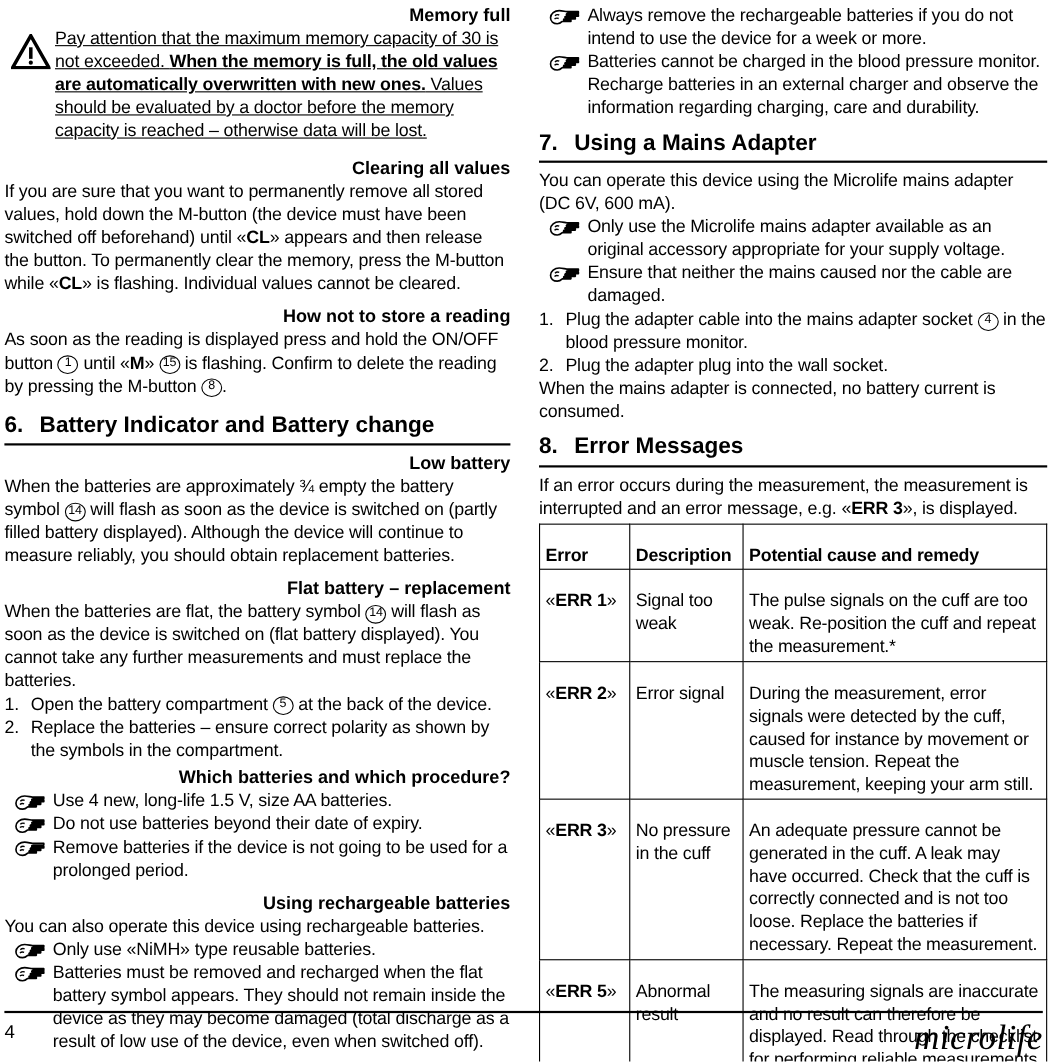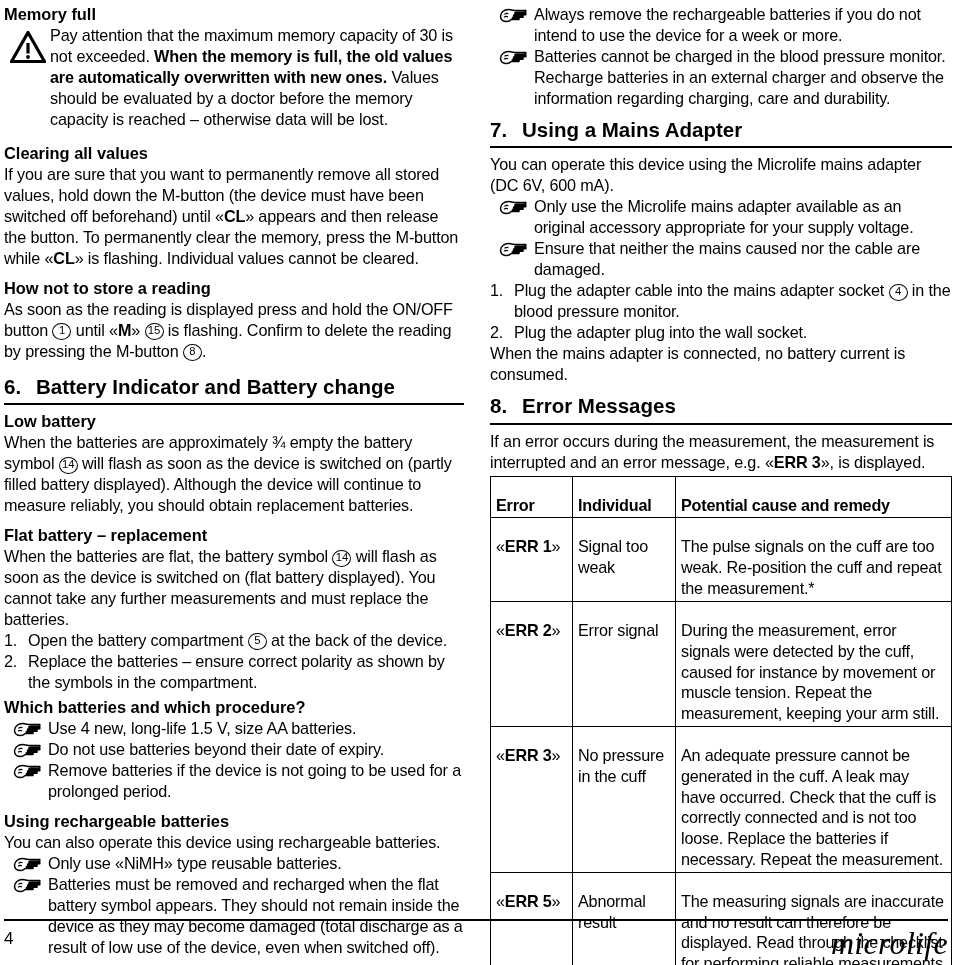--- a/index.html
+++ b/index.html
@@ -35,20 +35,21 @@
   .col-left  { padding: 4px 16px 0 4px; }
   .col-right { padding: 4px 8px 0 10px; }
 
   p, div, td, th, li { font-size: 16.2px; line-height: 1.295; }
 
   .h-bold {
     font-weight: bold;
     font-size: 16.4px;
     line-height: 1.28;
     margin: 0;
+    text-align: right;
   }
   .para {
     margin: 0;
     font-size: 16.2px;
     line-height: 1.295;
     letter-spacing: -0.15px;
   }
   .gap-sm { height: 9px; }
   .gap-md { height: 13px; }
   .gap-xs { height: 4px; }
@@ -59,21 +60,21 @@
     align-items: flex-start;
   }
   .warn-icon {
     width: 46px;
     flex: 0 0 46px;
     padding-top: 6px;
     padding-left: 6px;
     box-sizing: border-box;
   }
   .warn-icon svg { display: block; }
-  .warn-text { flex: 1 1 auto; }
+  .warn-text { flex: 1 1 auto; text-decoration: underline; }
 
   
   .hand-list { margin: 0; padding: 0; }
   .hand-item {
     display: flex;
     align-items: flex-start;
     margin: 0;
   }
   .hand-glyph {
     flex: 0 0 44px;
@@ -374,21 +375,21 @@
 
       <table class="err">
         <colgroup>
           <col class="col-err">
             <col class="col-desc">
             <col>
         </colgroup>
         <thead>
           <tr>
             <th>Error</th>
-            <th>Individual</th>
+            <th>Description</th>
             <th>Potential cause and remedy</th>
           </tr>
         </thead>
         <tbody>
           <tr>
             <td><span class="gchev">«</span><span class="err-code">ERR 1</span><span class="gchev">»</span></td>
             <td>Signal too weak</td>
             <td>The pulse signals on the cuff are too weak. Re-position the cuff and repeat the measurement.*</td>
           </tr>
           <tr>

